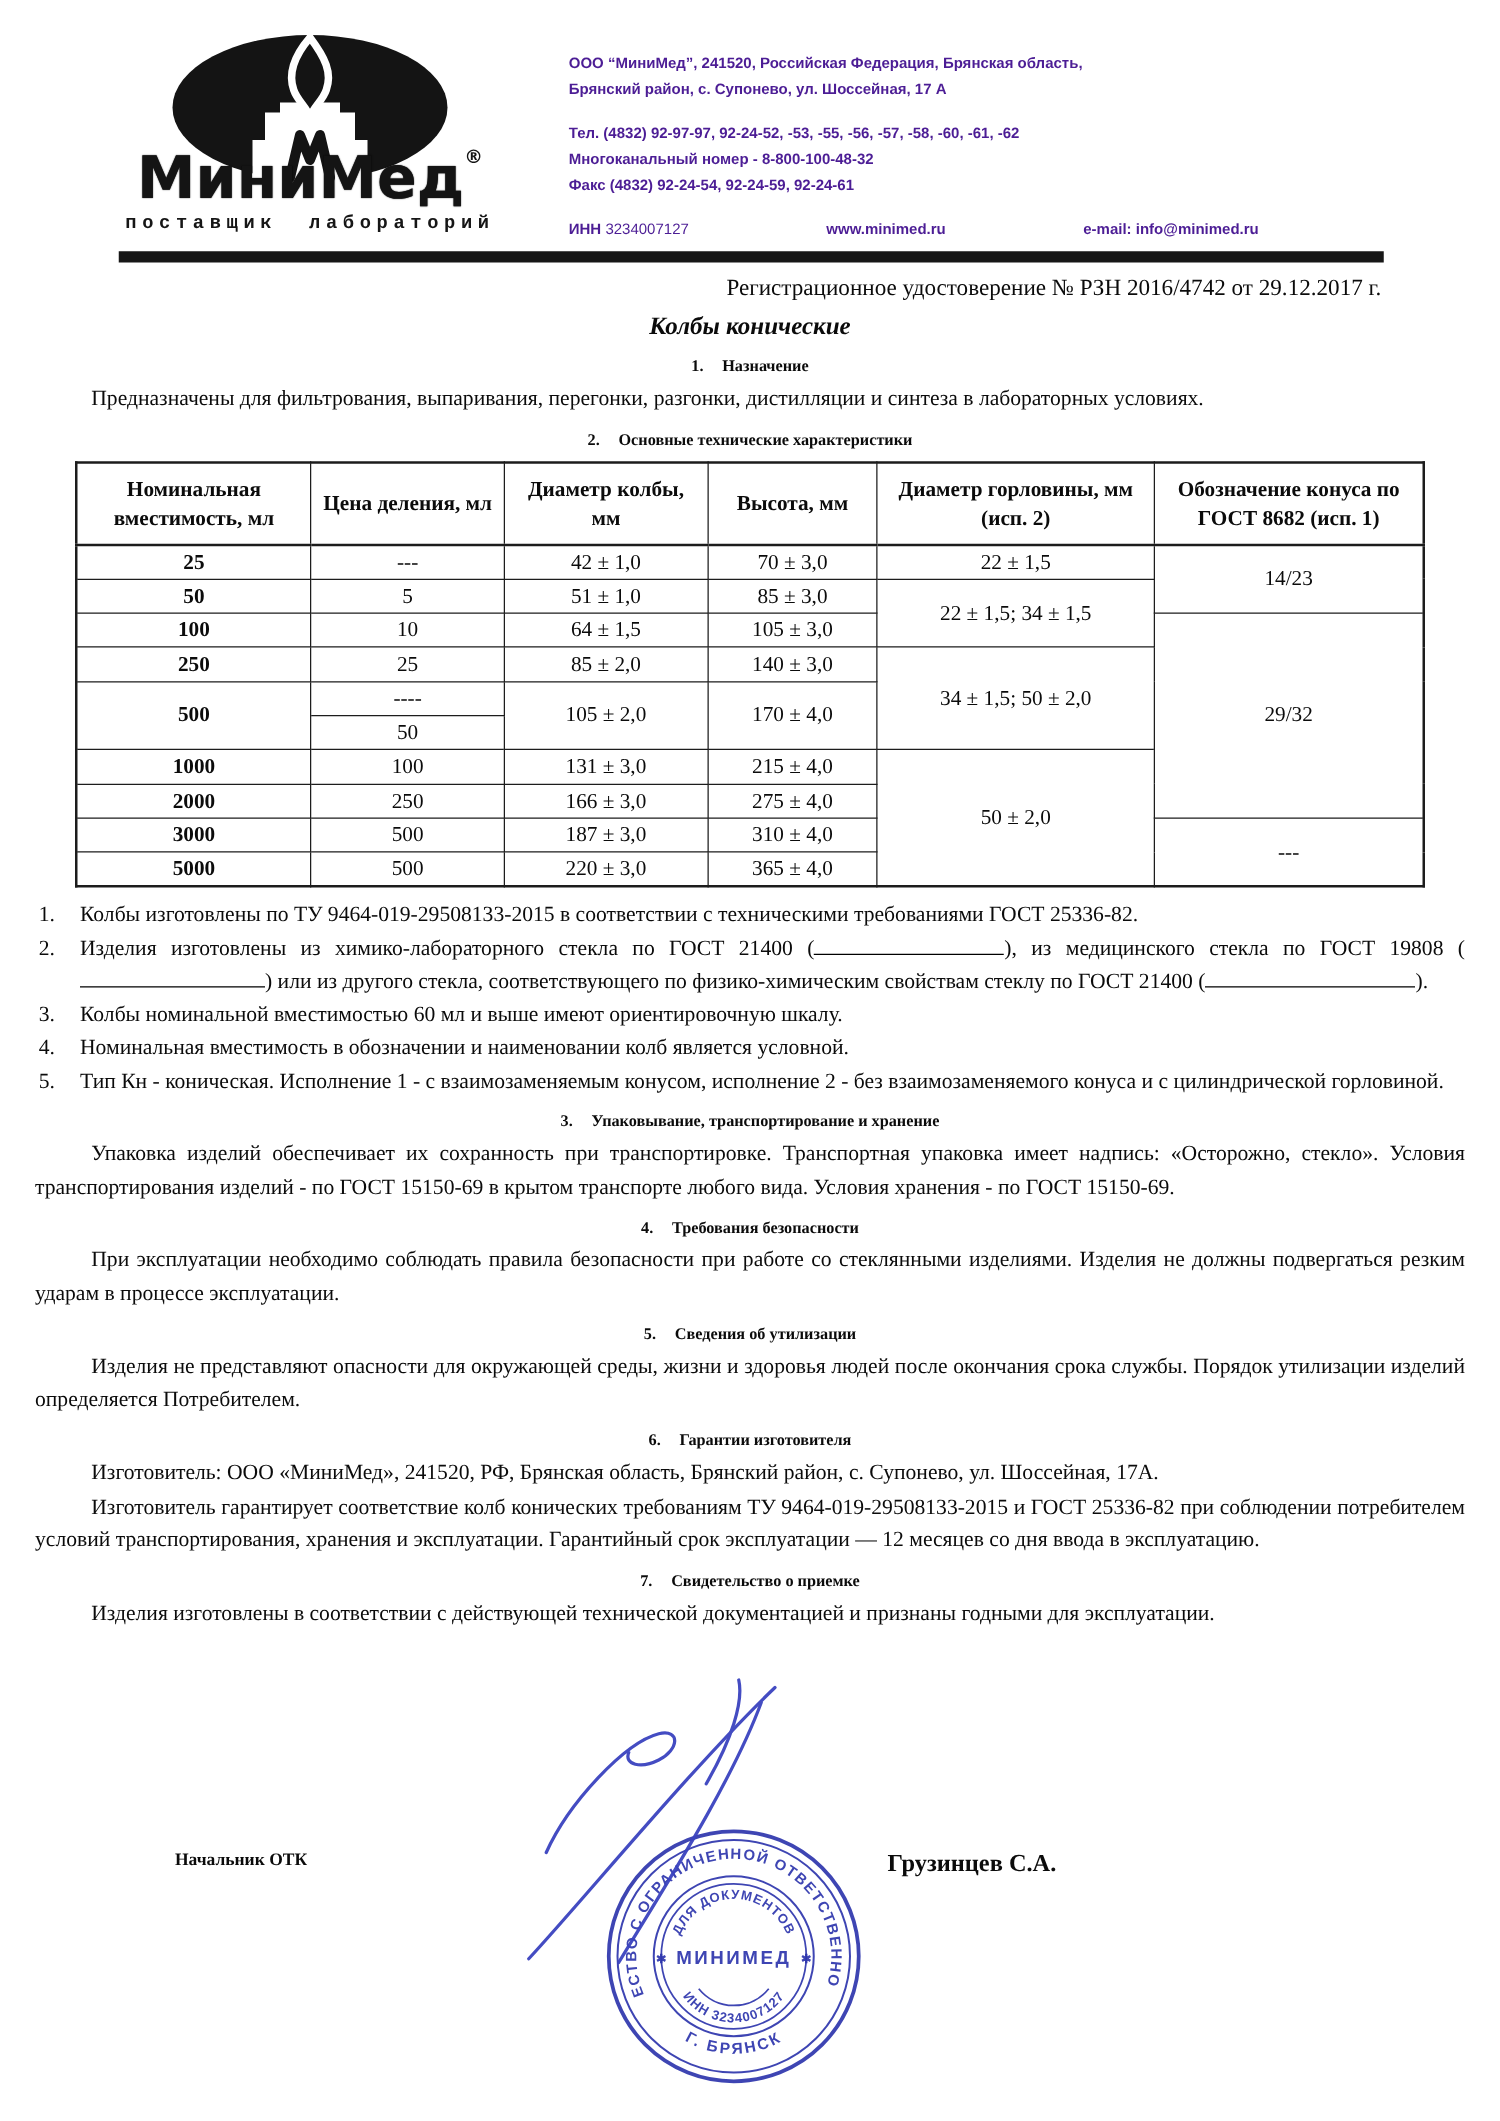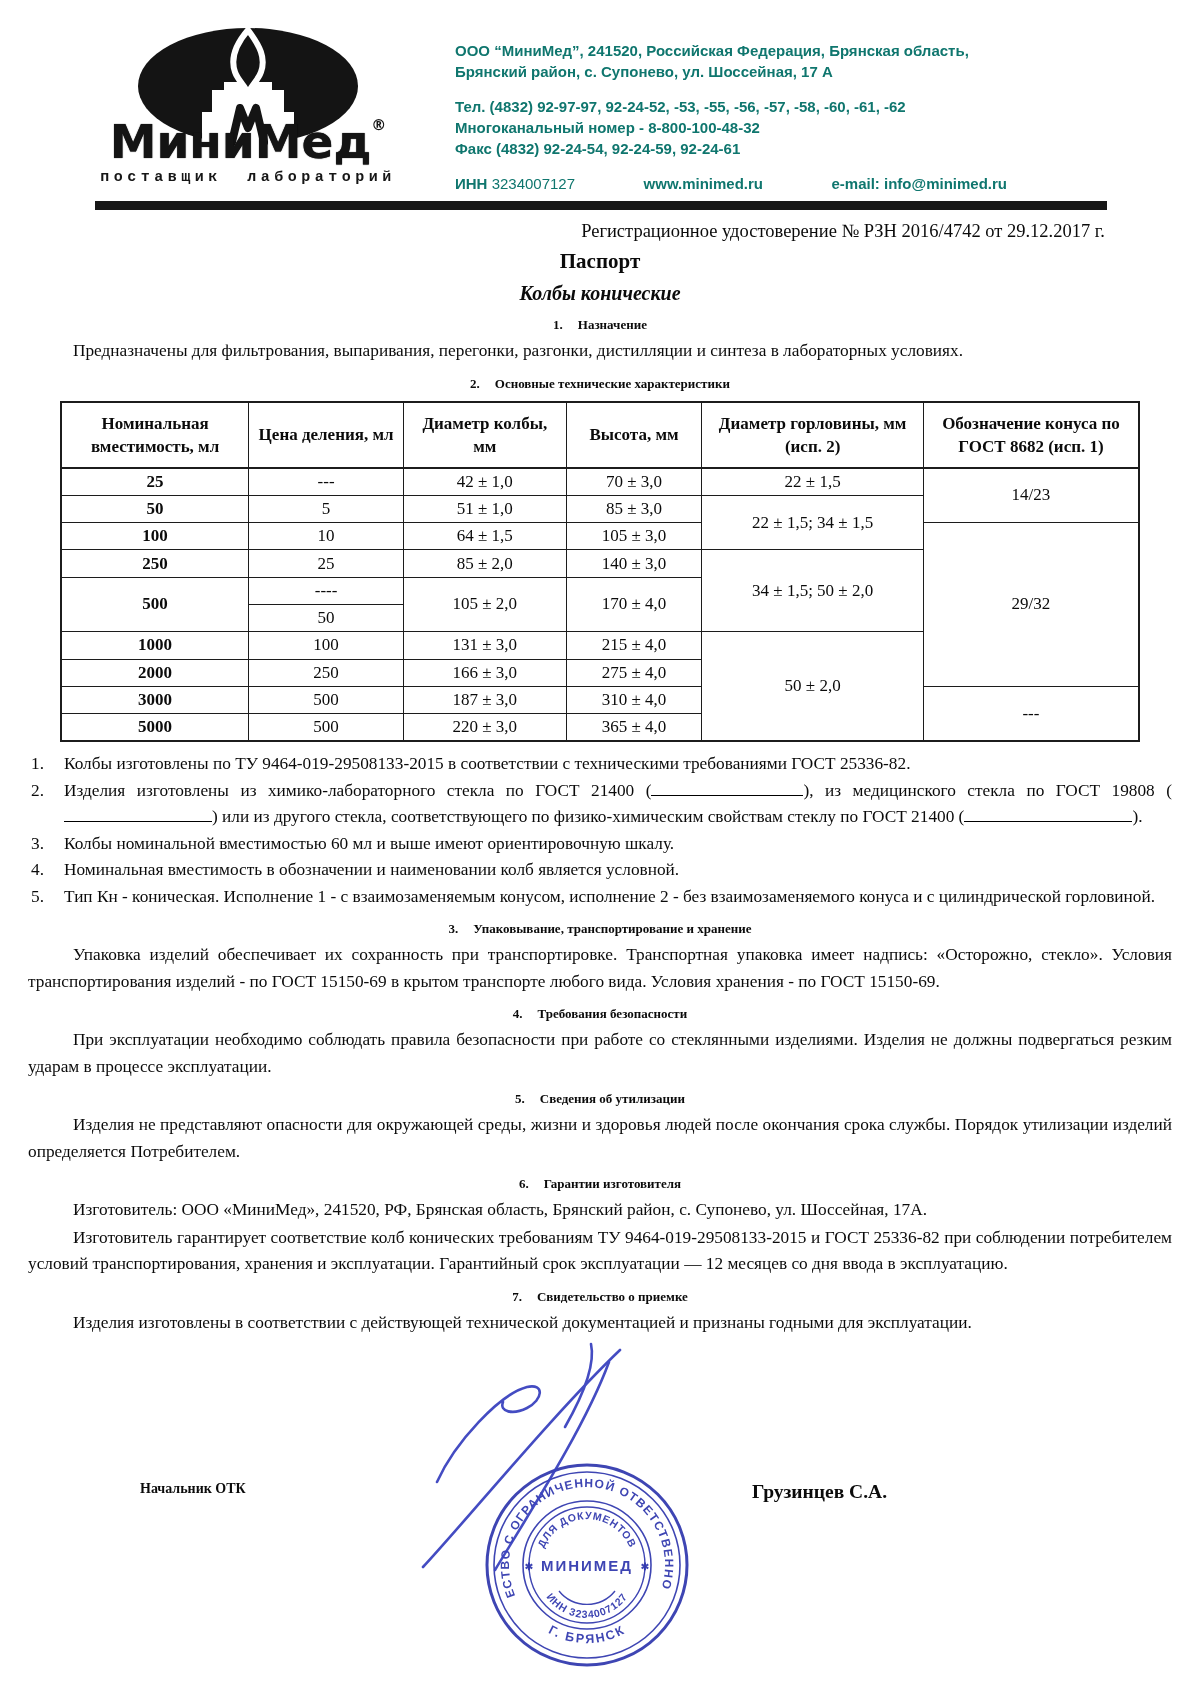--- a/index.html
+++ b/index.html
@@ -19,21 +19,21 @@
     text-shadow:0 0 1px #000;
   }
   .brand-reg{font-family:"DejaVu Sans",sans-serif;font-size:15px;font-weight:bold;vertical-align:28px;color:#141414;}
   .logo-tagline{
     margin-top:4px;font-family:Liberation Mono, monospace;
     font-weight:bold;font-size:15px;letter-spacing:4.5px;word-spacing:12px;color:#161616;
   }
   .contact{
     position:absolute;left:455px;top:40px;width:560px;
     font-family:"Liberation Sans","DejaVu Sans",sans-serif;
-    font-weight:bold;font-size:15px;line-height:21px;color:#0f766e;
+    font-weight:bold;font-size:12px;line-height:21px;color:#4c1d95;
   }
   .contact .block{margin-bottom:14px;}
   .inn-row{display:flex;justify-content:space-between;align-items:baseline;width:552px;}
   .inn-left .inn-num{font-weight:normal;}
   .rule{position:absolute;left:95px;top:201px;width:1012px;height:9px;background:#171717;}
   
   .reg-line{margin:7px 95px 0 0;text-align:right;font-size:18.5px;line-height:24px;}
   .doc-type{margin-top:4px;text-align:center;font-size:21px;font-weight:bold;line-height:28px;}
   .doc-title{text-align:center;font-size:20px;font-weight:bold;line-height:28px;}
   .doc-product{margin-top:5px;text-align:center;font-size:20px;font-weight:bold;font-style:italic;line-height:26px;}
@@ -57,21 +57,21 @@
   table.spec{border:2.5px solid #1c1c1c;}
   td.cap{font-weight:bold;}
   
   .notes{margin-top:9px;}
   .note{position:relative;padding-left:36px;text-align:justify;font-size:17.3px;line-height:26.5px;margin:0;}
   .note .n{position:absolute;left:3px;top:0;}
   .blank{display:inline-block;border-bottom:1.6px solid #000;height:14px;}
   .b1{width:152px;} .b2{width:148px;} .b3{width:168px;}
   
   .sig-title{position:absolute;left:140px;top:1481px;font-size:14px;font-weight:bold;}
-  .sig-name{position:absolute;left:752px;top:1481px;font-size:19.5px;font-weight:bold;}
+  .sig-name{position:absolute;left:710px;top:1481px;font-size:19.5px;font-weight:bold;}
   .stamp-wrap{position:absolute;left:395px;top:1332px;width:390px;height:365px;}
 </style>
 </head>
 <body>
 
 <div class="page">
 
   <div class="header">
     <div class="logo">
       <svg class="logo-mark" width="240" height="128" viewBox="0 0 240 128">
@@ -105,21 +105,20 @@
         </span>
         <span>www.minimed.ru</span>
         <span>e-mail: info@minimed.ru</span>
       </div>
     </div>
 
     <div class="rule"></div>
   </div>
 
   <div class="reg-line">Регистрационное удостоверение № РЗН 2016/4742 от 29.12.2017 г.</div>
-  <div class="doc-type">Паспорт</div>
   <div class="doc-product">Колбы конические</div>
 
   <div class="sec-h">
     <span class="num">1.</span><span>Назначение</span>
   </div>
   <div class="content">
     <p class="body">Предназначены для фильтрования, выпаривания, перегонки, разгонки, дистилляции и синтеза в лабораторных условиях.</p>
   </div>
 
   <div class="sec-h">

